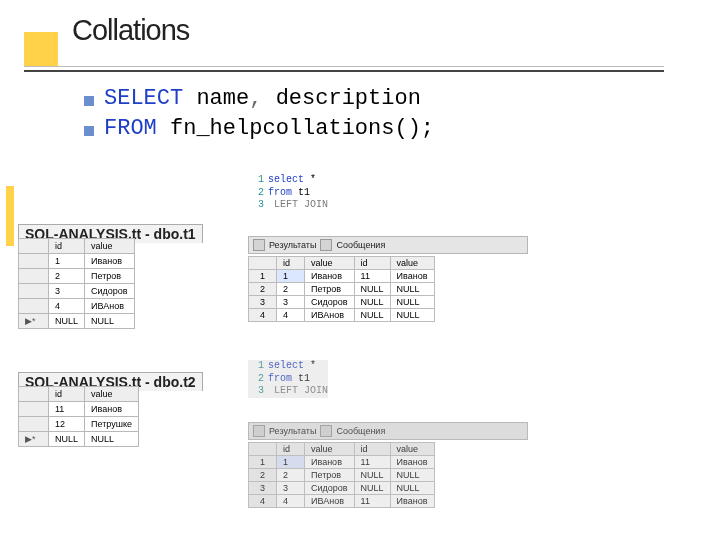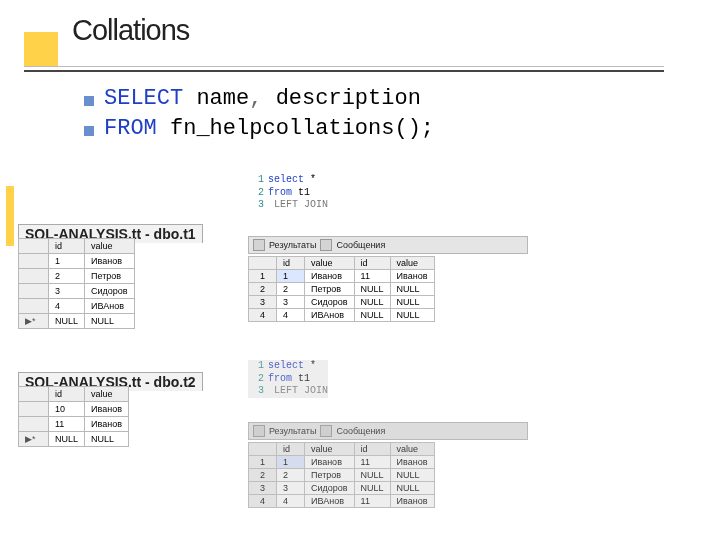--- a/index.html
+++ b/index.html
@@ -219,27 +219,27 @@
 <div class="tbltab" style="left:18px;top:372px">SQL-ANALYSIS.tt - dbo.t2</div>
 <table class="grid" style="left:18px;top:386px">
   <tbody>
       <tr>
     <th class="rowhdr"></th>
     <th>id</th>
     <th>value</th>
   </tr>
   <tr>
         <td class="rowhdr"></td>
-        <td>10</td>
-        <td>Иванов</td>
-      </tr>
-  <tr>
-        <td class="rowhdr"></td>
         <td>11</td>
         <td>Иванов</td>
+      </tr>
+  <tr>
+        <td class="rowhdr"></td>
+        <td>12</td>
+        <td>Петрушке</td>
       </tr>
   <tr>
         <td class="rowhdr starcell">▶*</td>
         <td>NULL</td>
         <td>NULL</td>
       </tr>
 </tbody>
   </table>
 
 <div class="sql-editor" style="left:248px;top:174px">

